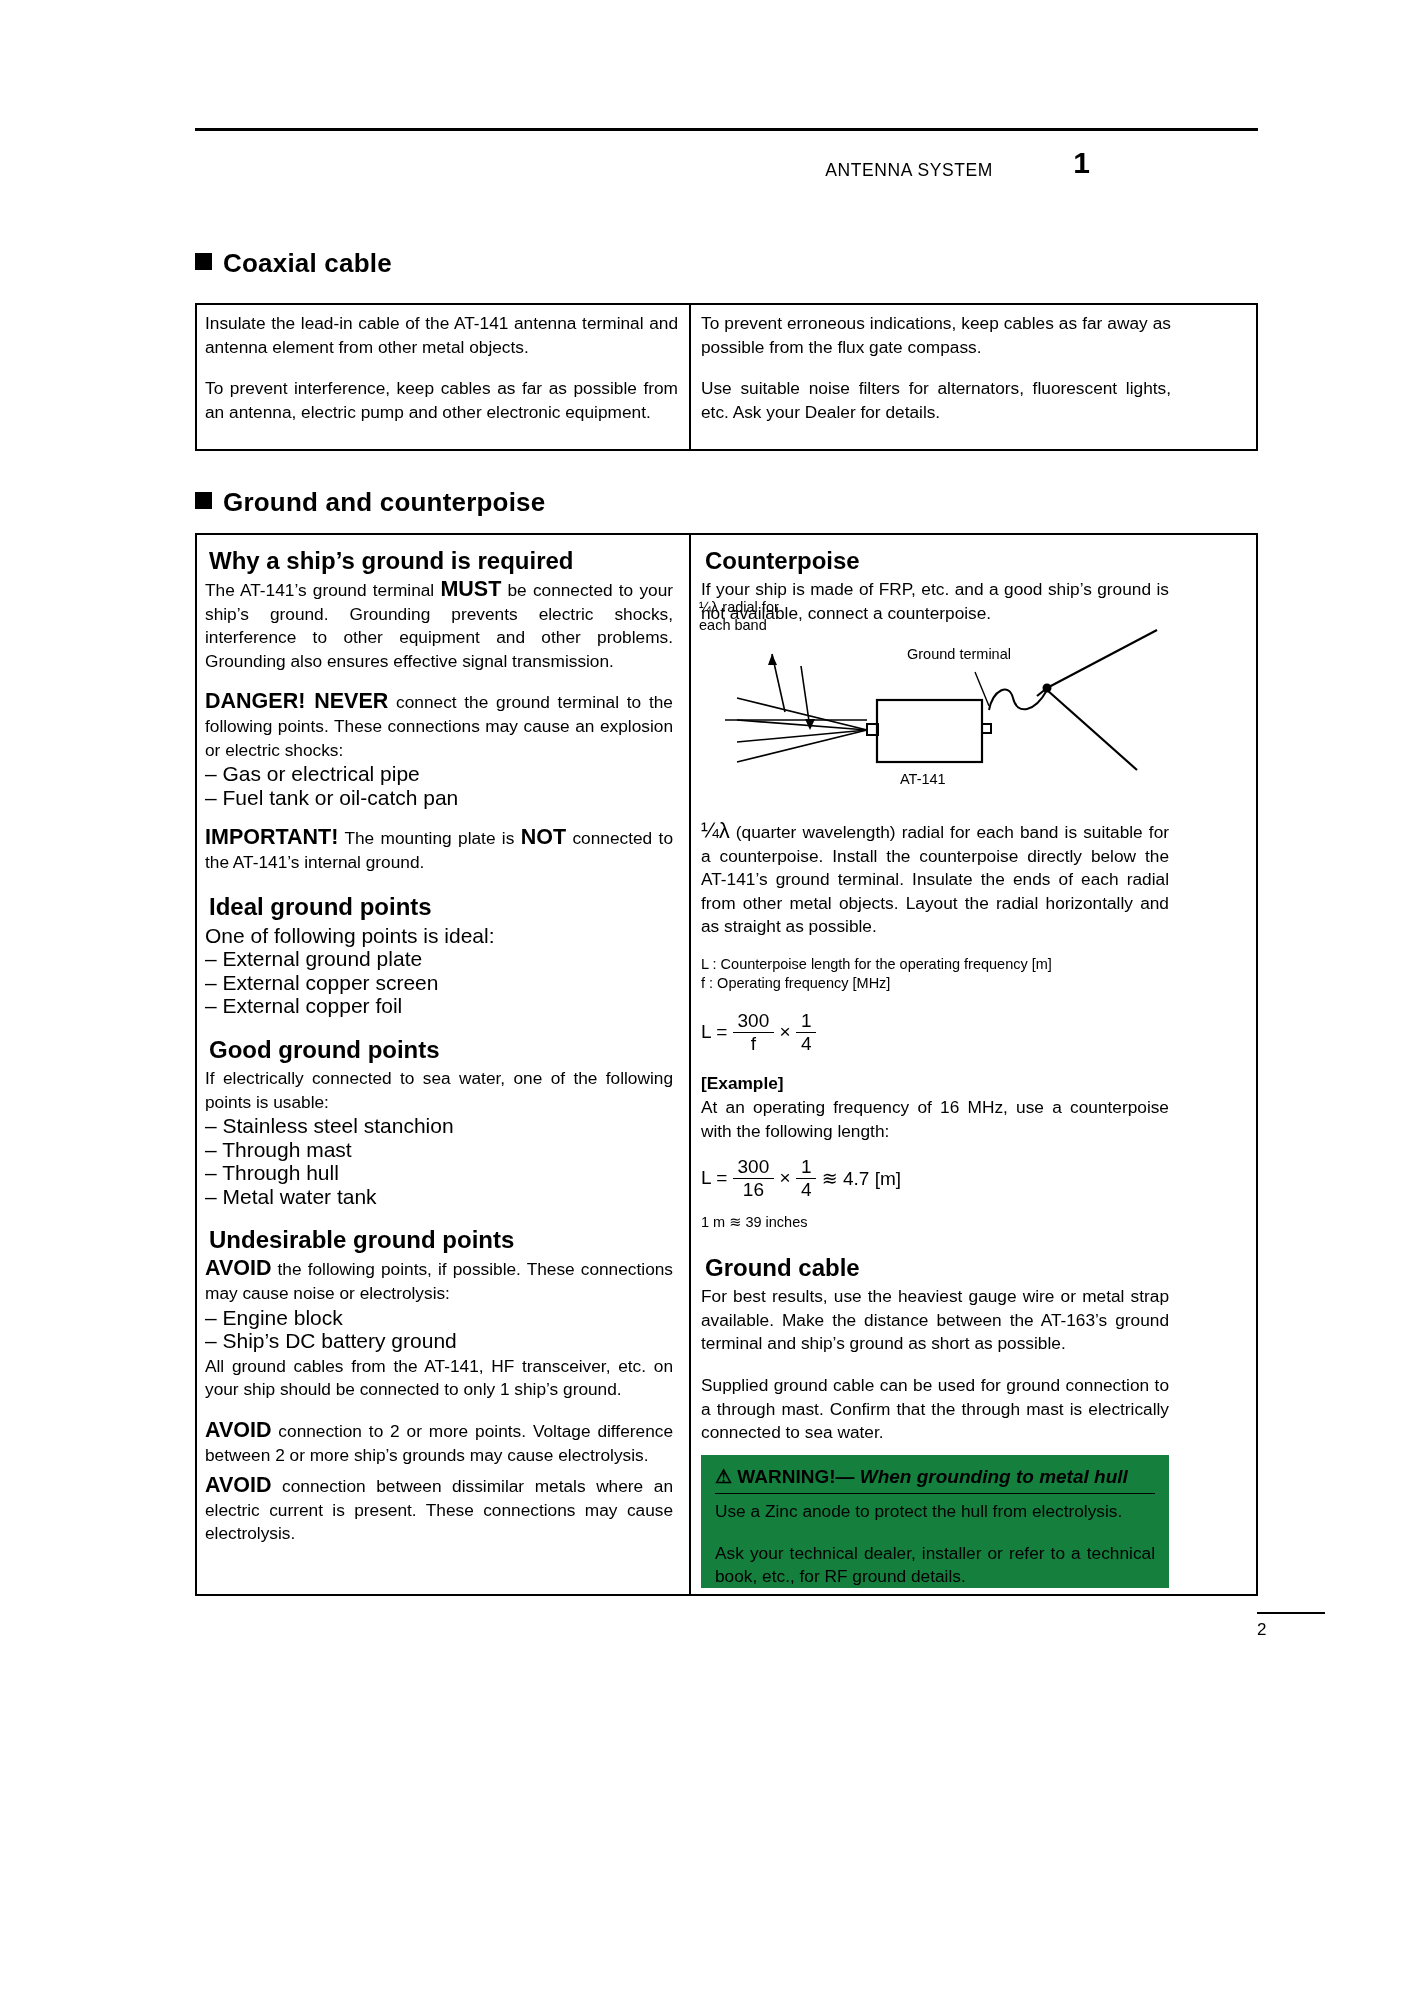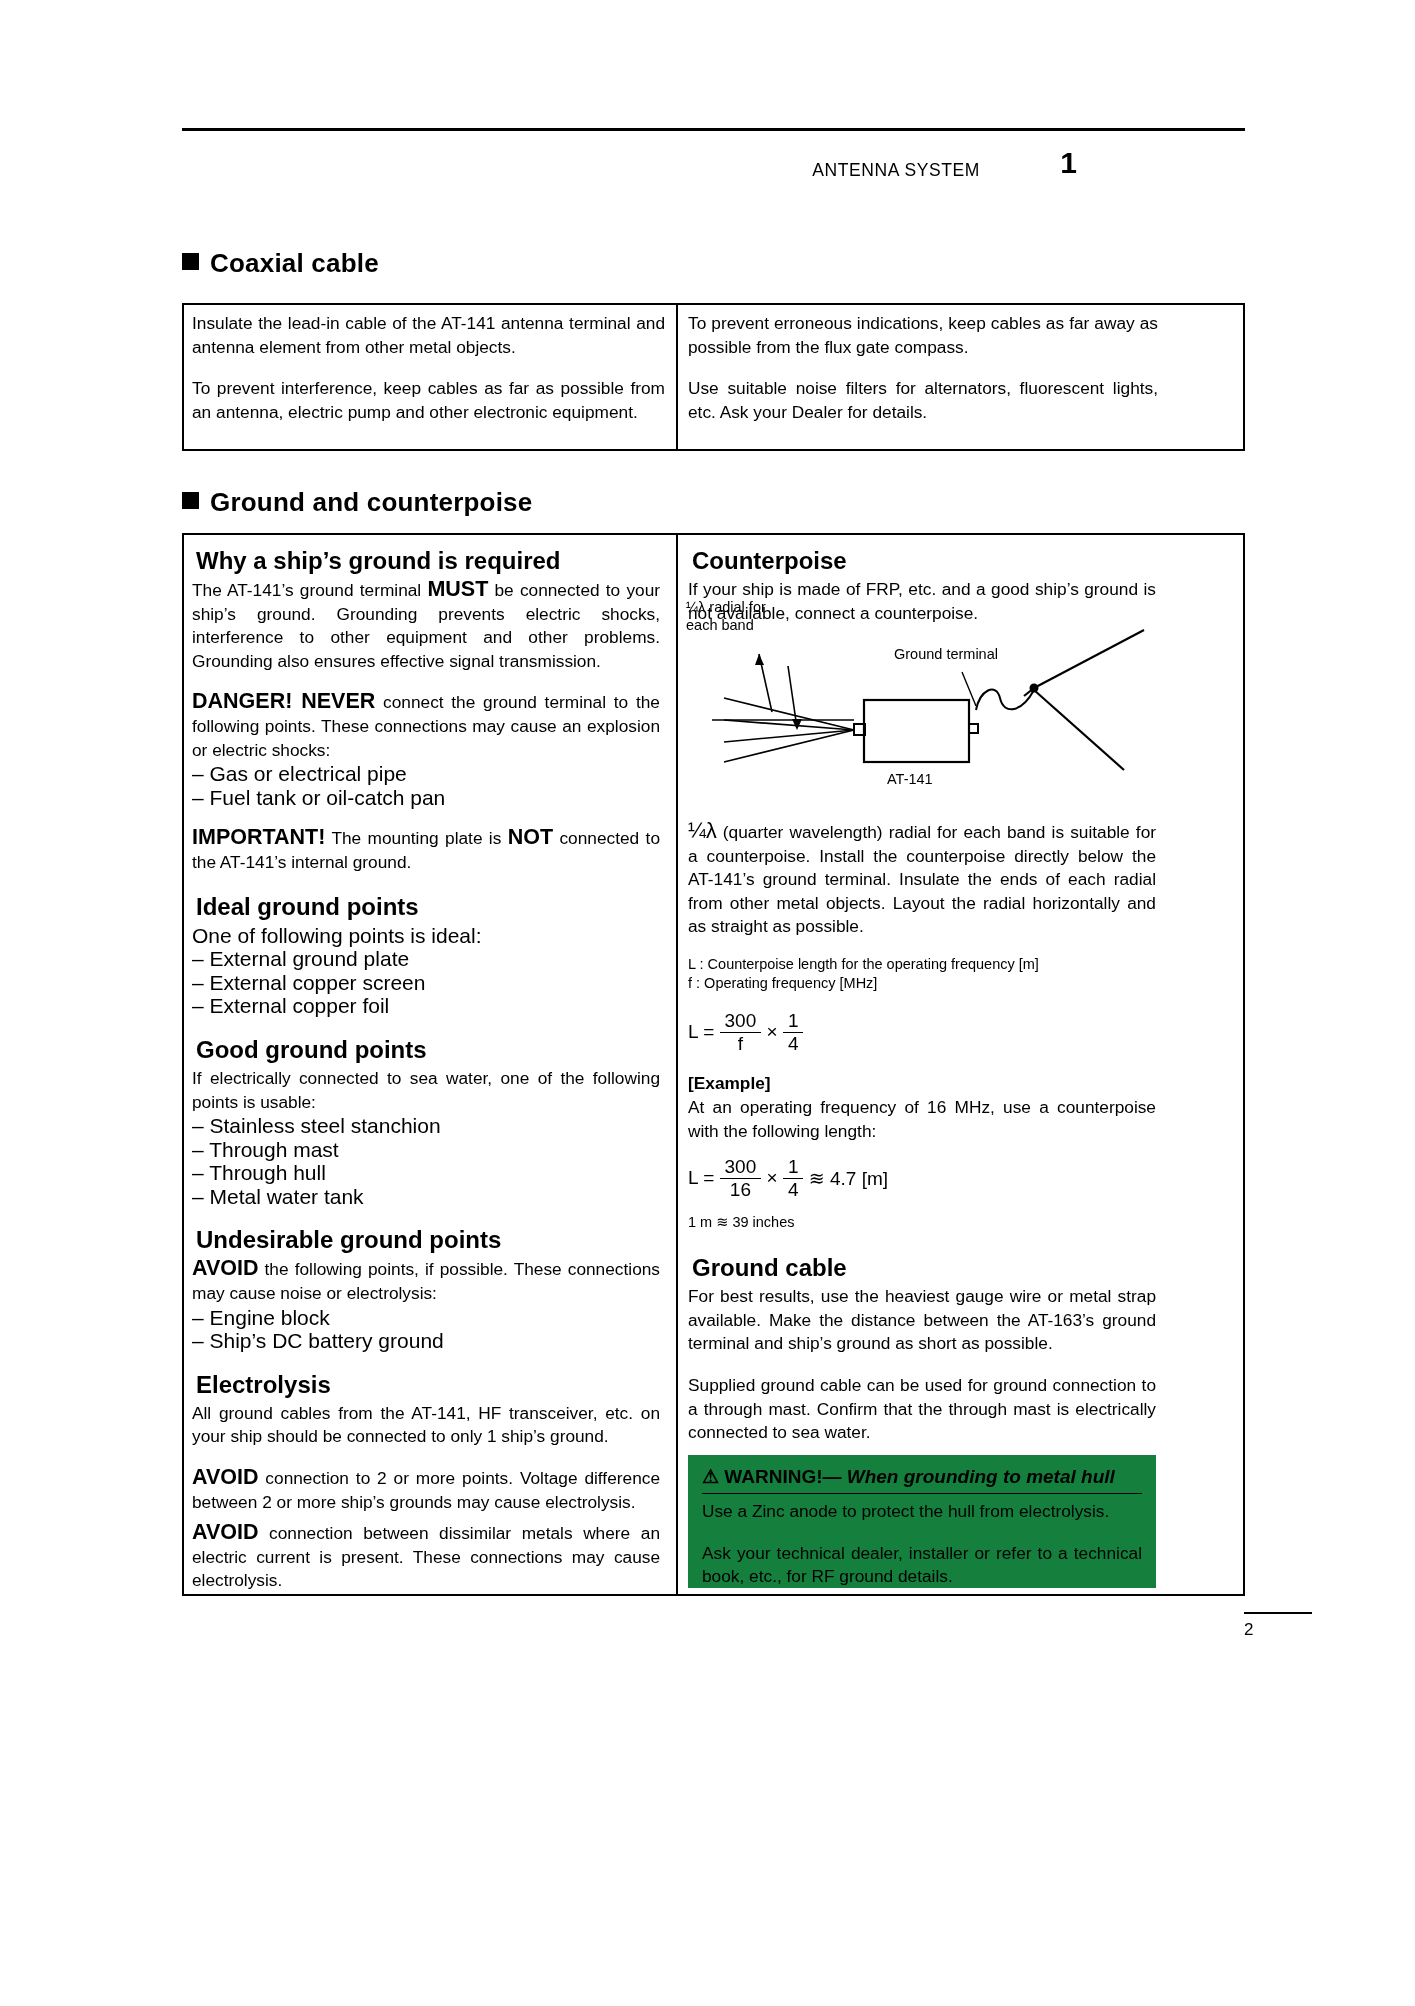--- a/index.html
+++ b/index.html
@@ -9,21 +9,21 @@
   }
   body {
     width: 1415px;
     height: 2006px;
     font-family: "Liberation Sans", sans-serif;
     color: #000;
     position: relative;
   }
   .page {
     position: absolute;
-    left: 4px; top: 0;
+    left: 17px; top: 0;
     width: 1246px;
     height: 2006px;
     background: #fff;
   }
   
   .header-rule {
     position: absolute;
     left: 178px;
     top: 128px;
     width: 1063px;
@@ -242,21 +242,20 @@
     <div class="list-line">– Stainless steel stanchion</div>
     <div class="list-line">– Through mast</div>
     <div class="list-line">– Through hull</div>
     <div class="list-line">– Metal water tank</div>
 
     <h3 class="sub-head">Undesirable ground points</h3>
     <p style="margin-top:2px;"><span class="big">AVOID</span><span> the following points, if possible. These connections may cause noise or electrolysis:</span></p>
     <div class="list-line">– Engine block</div>
     <div class="list-line">– Ship’s DC battery ground</div>
 
-    <h3 class="sub-head">Electrolysis</h3>
     <p style="margin-top:2px;">All ground cables from the AT-141, HF transceiver, etc. on your ship should be connected to only 1 ship’s ground.</p>
 
     <p style="margin-top:17px;"><span class="big">AVOID</span><span> connection to 2 or more points. Voltage difference between 2 or more ship’s grounds may cause electrolysis.</span></p>
 
     <p style="margin-top:7px;"><span class="big">AVOID</span><span> connection between dissimilar metals where an electric current is present. These connections may cause electrolysis.</span></p>
 
   </div>
 
   <div class="col" style="left:684px; top:543px; width:468px;">
     <h3>Counterpoise</h3>

